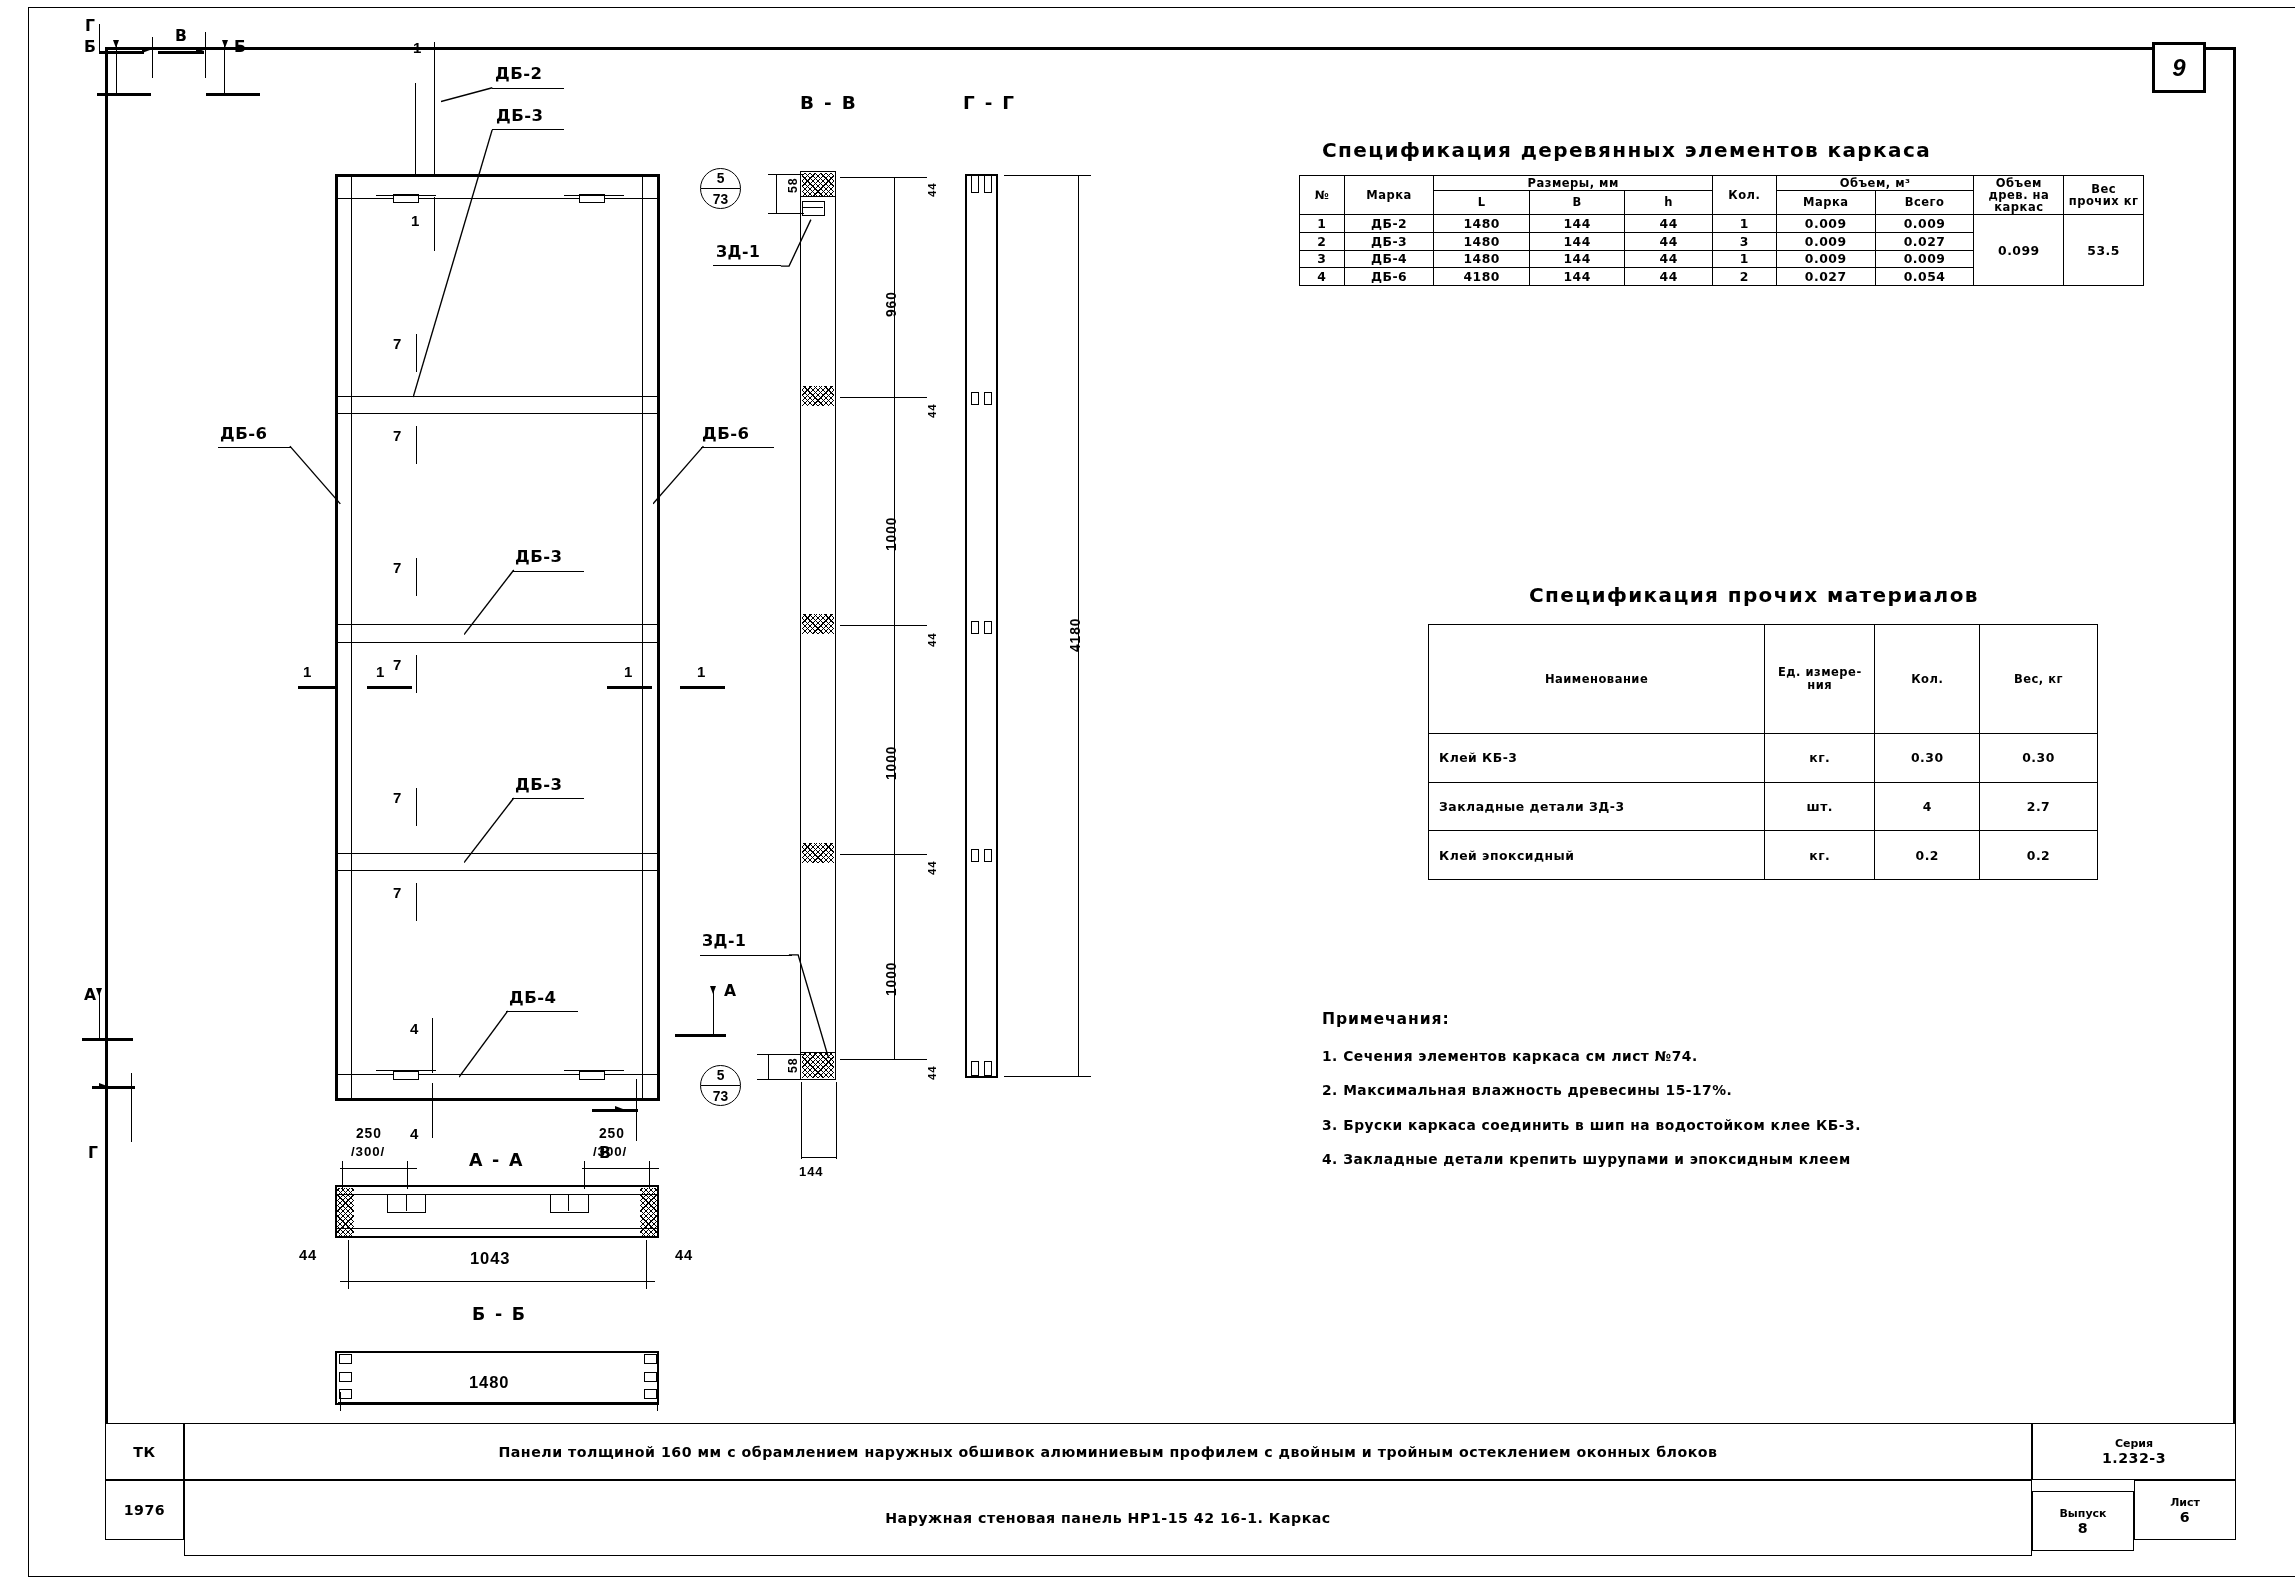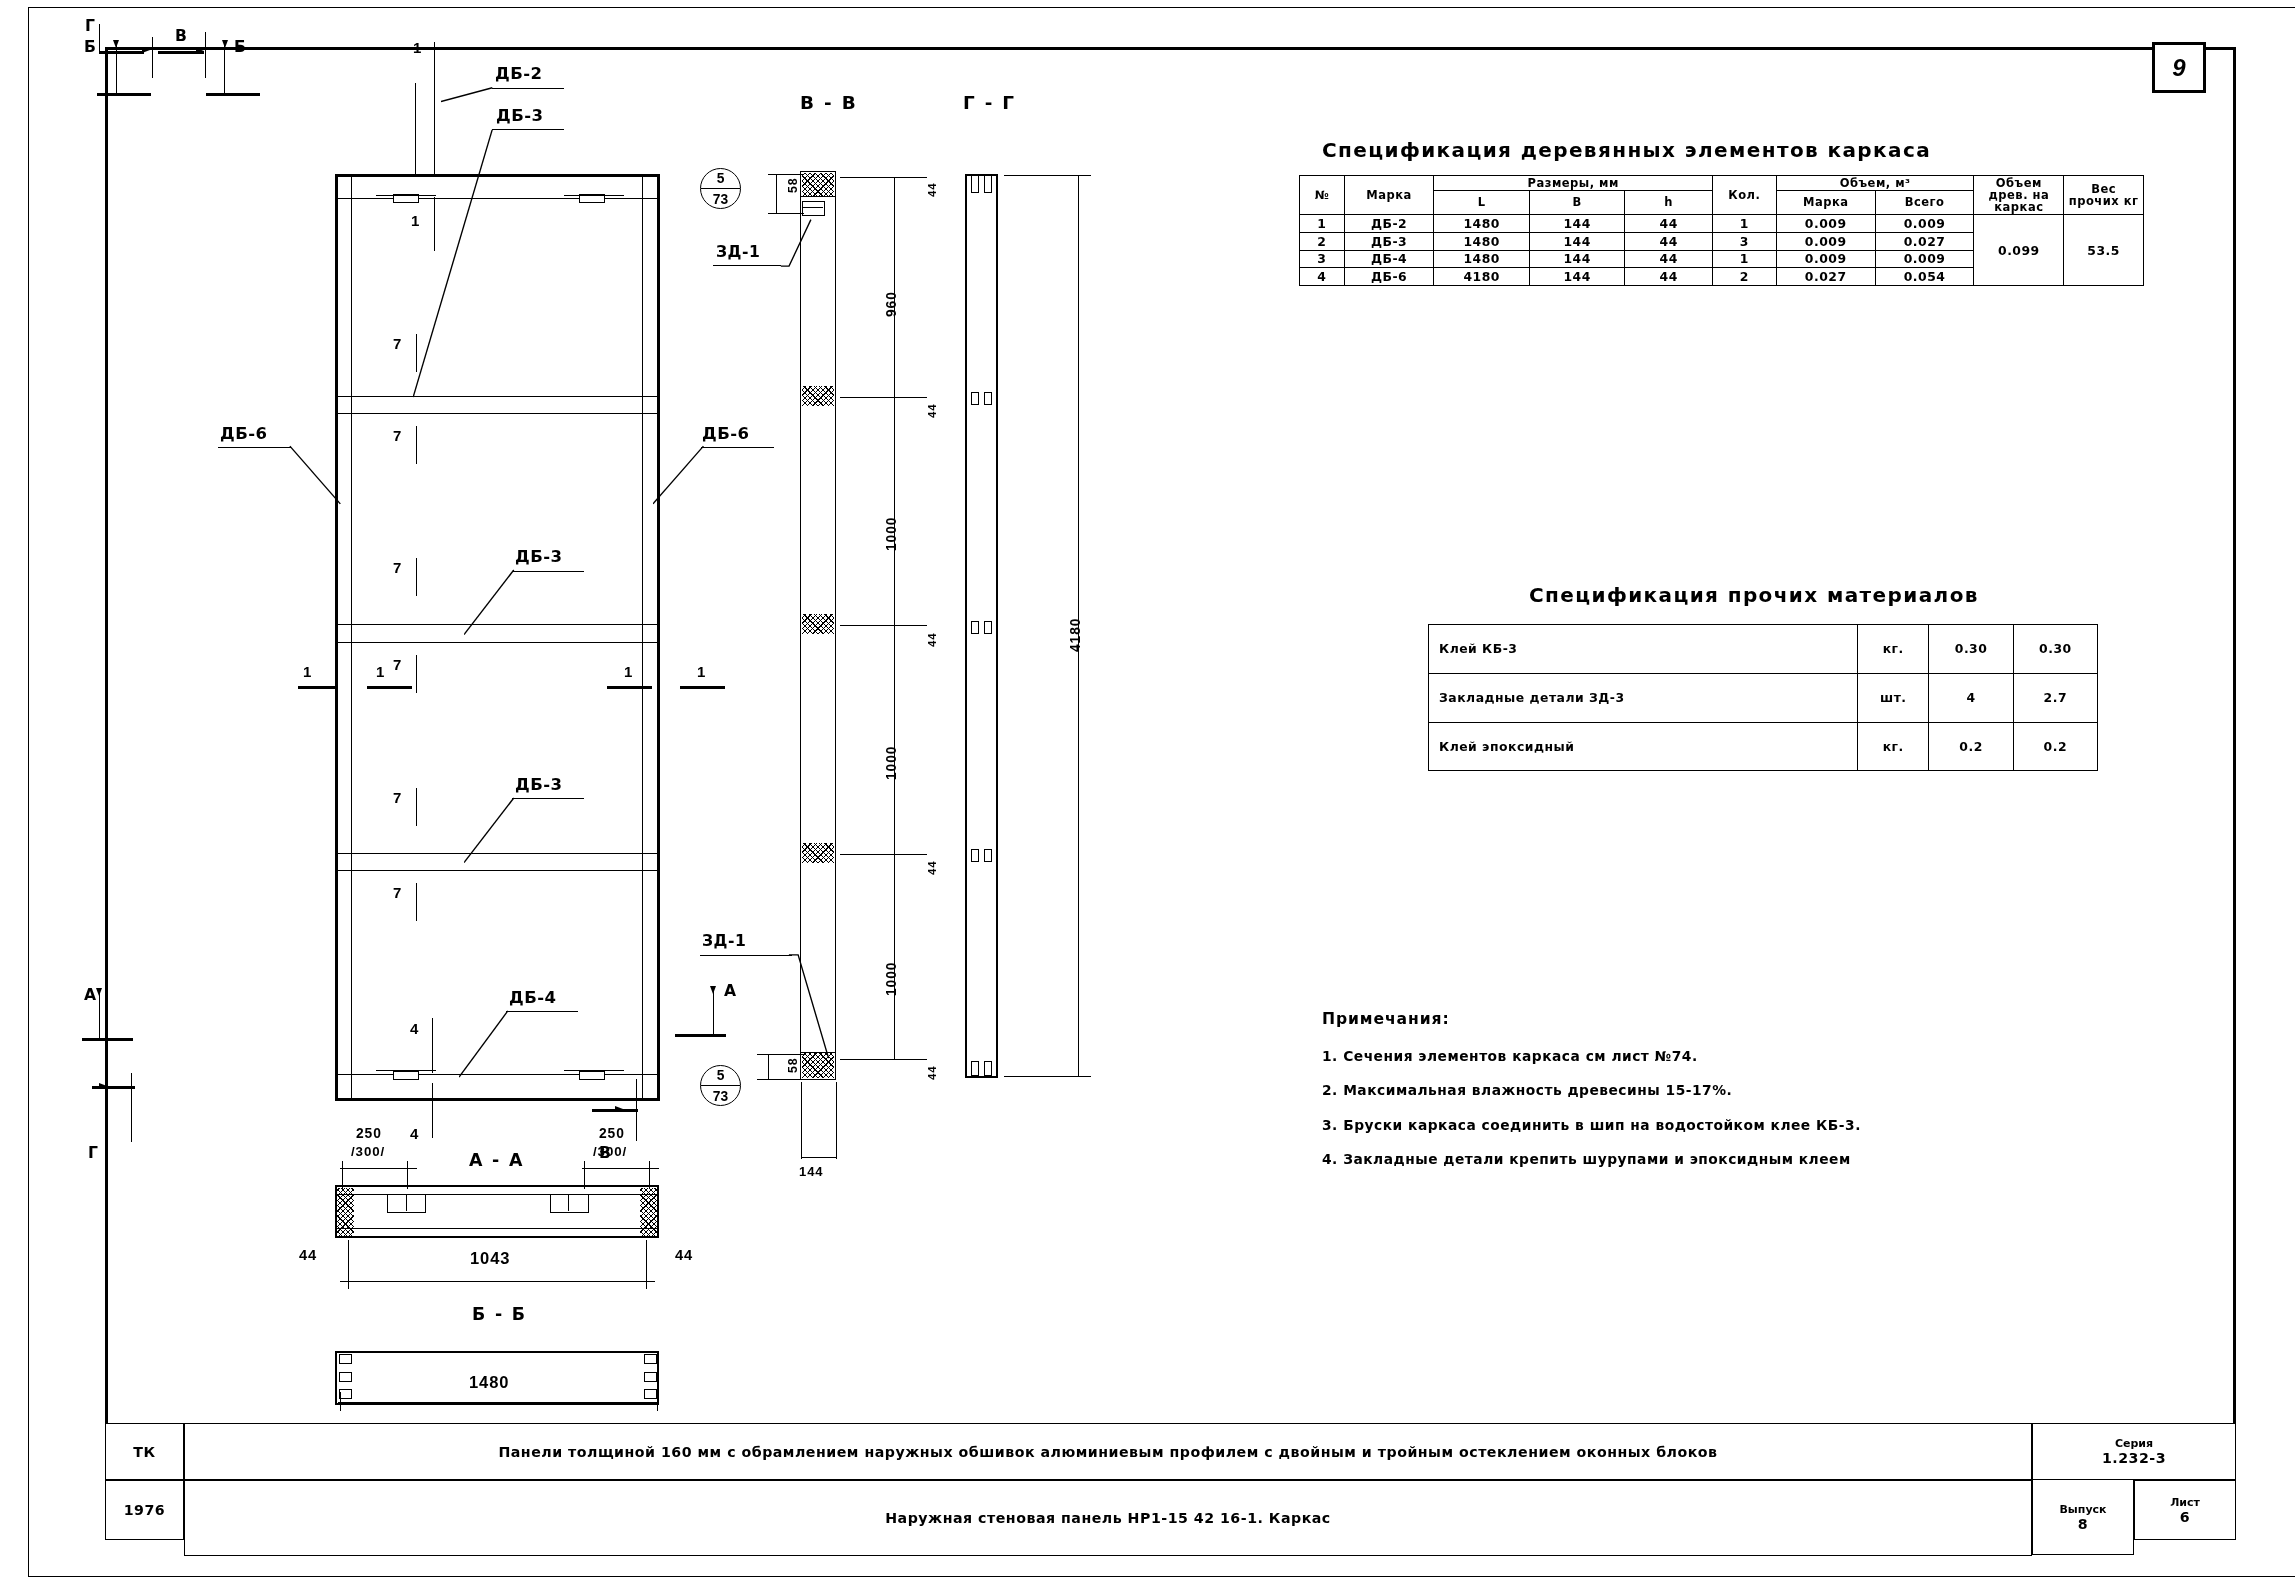--- a/index.html
+++ b/index.html
@@ -439,20 +439,26 @@
     <td>0.027</td>
     <td>0.054</td>
   </tr>
 </tbody>
   </table>
 
 <div class="tbl-title abs" style="left:1529px;top:583px;">Спецификация  прочих  материалов</div>
 
 <table class="spec" style="left:1428px;top:624px;width:670px;">
   <tbody>
+      <tr>
+    <td class="hdr" style="height:106px;width:340px;">Наименование</td>
+    <td class="hdr" style="width:106px;line-height:1.1;">Ед. измере- ния</td>
+    <td class="hdr" style="width:101px;">Кол.</td>
+    <td class="hdr" style="width:115px;">Вес, кг</td>
+  </tr>
   <tr>
     <td style="height:46px;text-align:left;padding-left:10px;">Клей КБ-3</td>
     <td>кг.</td>
     <td>0.30</td>
     <td>0.30</td>
   </tr>
   <tr>
     <td style="height:46px;text-align:left;padding-left:10px;">Закладные детали ЗД-3</td>
     <td>шт.</td>
     <td>4</td>
@@ -485,21 +491,21 @@
   <div class="cell" style="left:79px;top:0;width:1848px;height:57px;">
     <span class="tb-txt">Панели  толщиной 160 мм с обрамлением наружных обшивок алюминиевым профилем с двойным и тройным остеклением оконных   блоков</span>
   </div>
   <div class="cell" style="left:79px;top:57px;width:1848px;height:76px;">
     <span class="tb-txt">Наружная стеновая панель НР1-15 42 16-1.  Каркас</span>
   </div>
   <div class="cell" style="left:1927px;top:0;width:204px;height:57px;flex-direction:column;">
     <span class="tb-small">Серия</span>
     <span class="tb-txt">1.232-3</span>
   </div>
-  <div class="cell" style="left:1927px;top:56px;width:102px;height:76px;flex-direction:column;">
+  <div class="cell" style="left:1927px;top:68px;width:102px;height:60px;flex-direction:column;">
     <span class="tb-small">Выпуск</span>
     <span class="tb-txt">8</span>
   </div>
   <div class="cell" style="left:2029px;top:57px;width:102px;height:60px;flex-direction:column;">
     <span class="tb-small">Лист</span>
     <span class="tb-txt">6</span>
   </div>
 </div>
 
 

